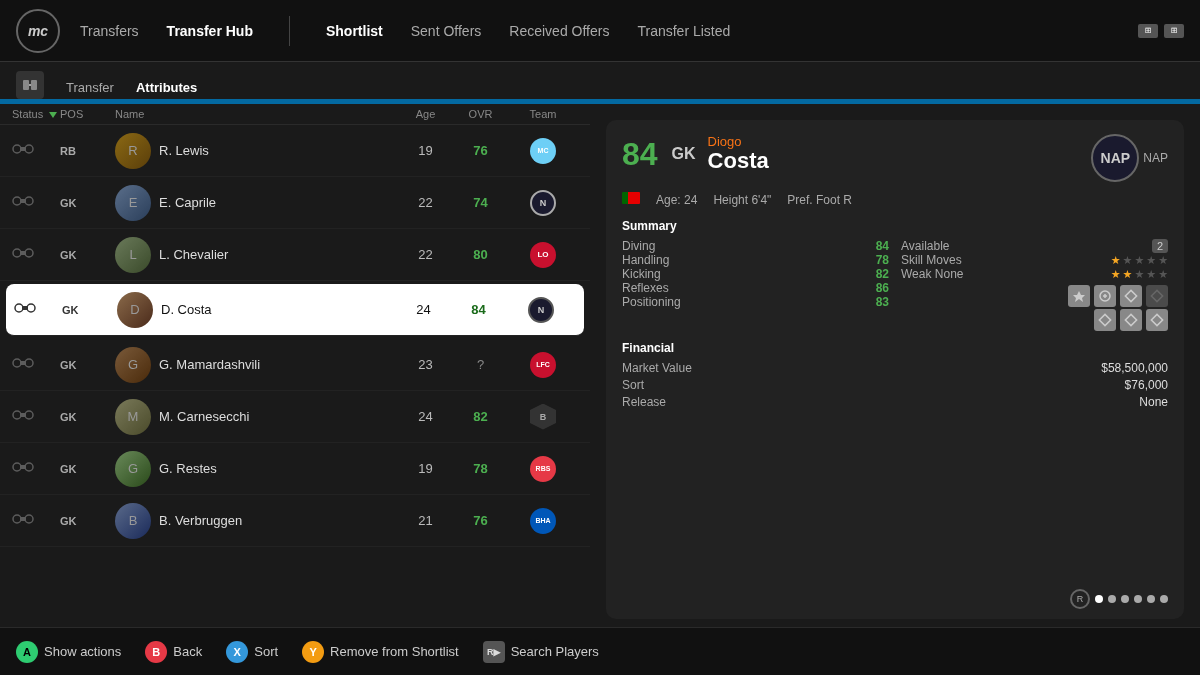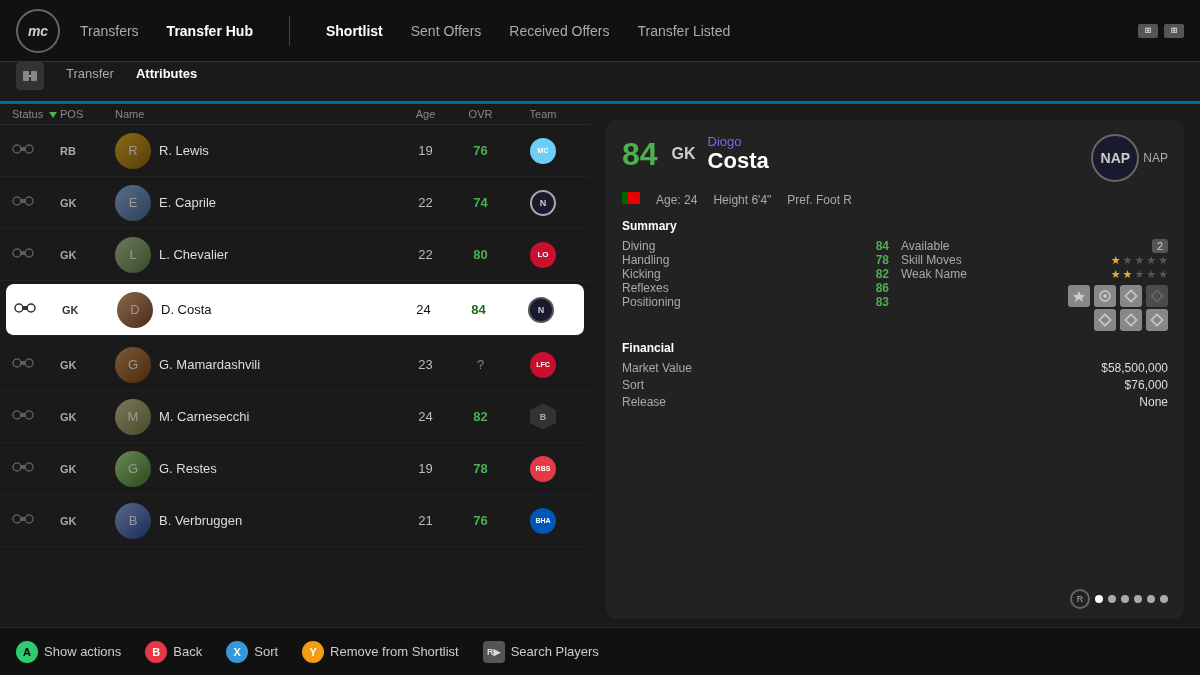--- a/index.html
+++ b/index.html
@@ -71,25 +71,25 @@
       border-radius: 2px;
       display: flex;
       align-items: center;
       justify-content: center;
       font-size: 8px;
     }
 
     
     .sub-nav {
       display: flex;
-      align-items: flex-start;
+      align-items: flex-end;
       height: 42px;
       background: #1a1a1a;
       padding: 0 16px;
-      border-bottom: 3px solid #0369a1;
+      border-bottom: 5px solid #0369a1;
       gap: 6px;
     }
     .sub-nav-icon {
       width: 28px;
       height: 28px;
       background: #333;
       border-radius: 4px;
       display: flex;
       align-items: center;
       justify-content: center;
@@ -321,21 +321,21 @@
       font-weight: bold;
       align-self: center;
     }
     .detail-name-block {
       display: flex;
       flex-direction: column;
       margin-left: 4px;
     }
     .detail-first-name {
       font-size: 13px;
-      color: #8b5cf6;
+      color: #f97316;
     }
     .detail-last-name {
       font-size: 22px;
       font-weight: bold;
       color: #fff;
       line-height: 1.1;
     }
     .detail-club-badge {
       width: 48px;
       height: 48px;
@@ -811,21 +811,21 @@
               <span class="stat-right-label">Skill Moves</span>
               <div class="stars">
                 <span class="star">★</span>
                 <span class="star empty">★</span>
                 <span class="star empty">★</span>
                 <span class="star empty">★</span>
                 <span class="star empty">★</span>
               </div>
             </div>
             <div class="stat-row">
-              <span class="stat-right-label">Weak Name</span>
+              <span class="stat-right-label">Weak None</span>
               <div class="stars">
                 <span class="star">★</span>
                 <span class="star">★</span>
                 <span class="star empty">★</span>
                 <span class="star empty">★</span>
                 <span class="star empty">★</span>
               </div>
             </div>
             <div class="stat-row" style="margin-top:4px">
               <span style="min-width:90px"></span>

